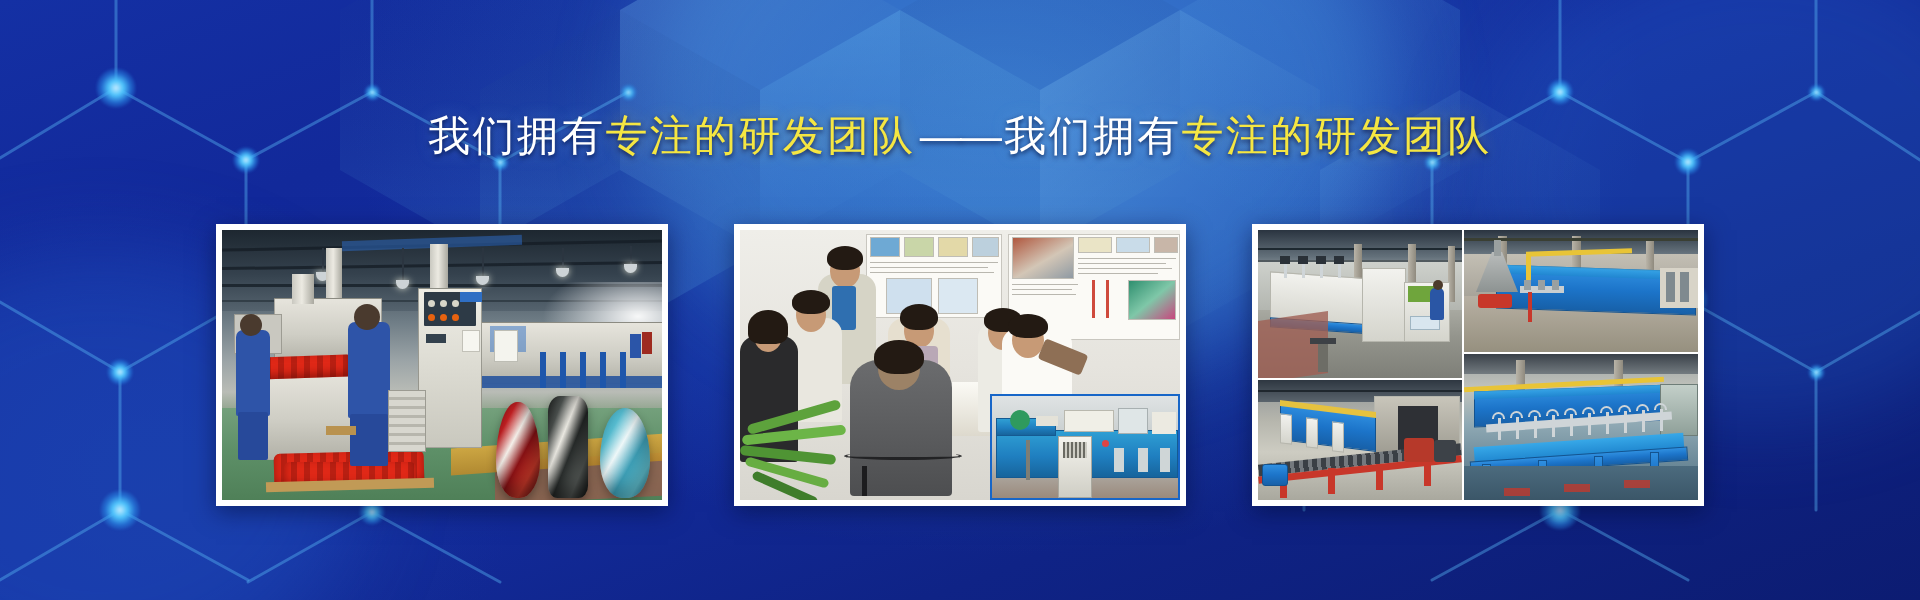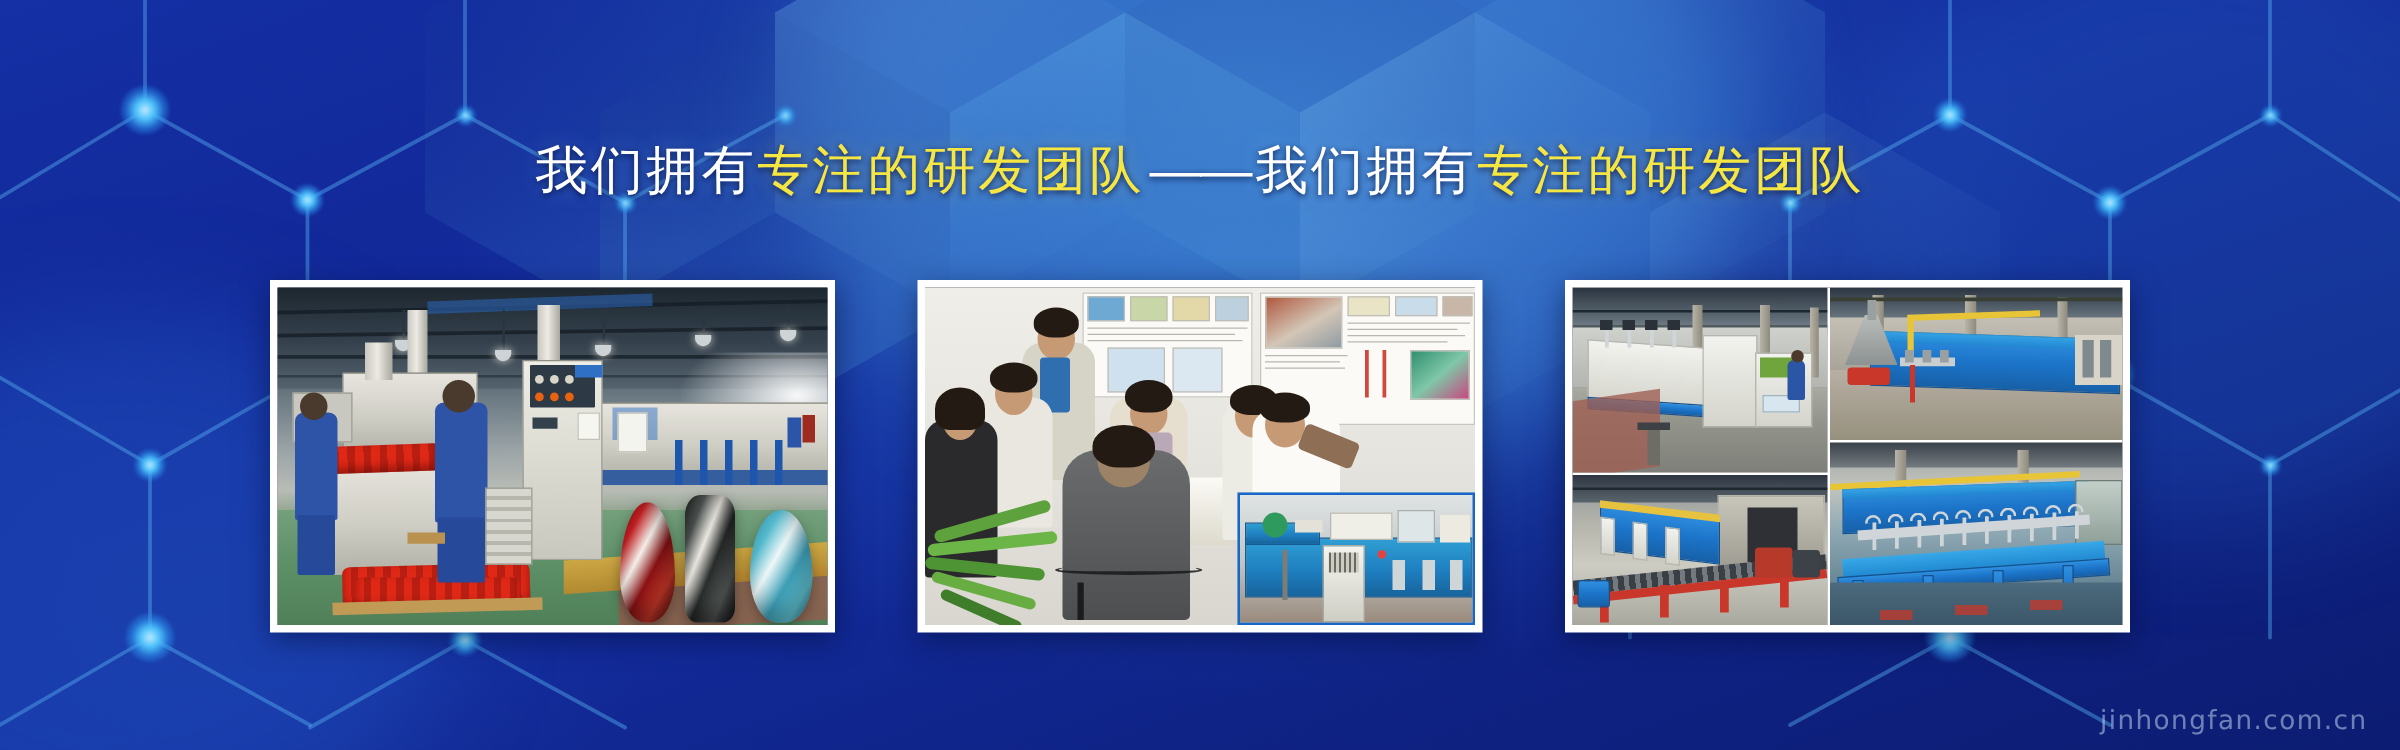--- a/index.html
+++ b/index.html
@@ -574,15 +574,14 @@
           <div class="sh" style="left:0;bottom:0;width:100%;height:34px;background:linear-gradient(180deg,#4c6b7e,#3b5668);"></div>
           <div class="p3-red" style="left:40px;bottom:4px;width:26px;height:8px;opacity:.75;"></div>
           <div class="p3-red" style="left:100px;bottom:8px;width:26px;height:8px;opacity:.75;"></div>
           <div class="p3-red" style="left:160px;bottom:12px;width:26px;height:8px;opacity:.75;"></div>
         </div>
       </div>
     </div>
 
   </div>
 
-  <div id="watermark">jinhongfan.com.cn</div>
 
 </div>
 
 </body></html>

